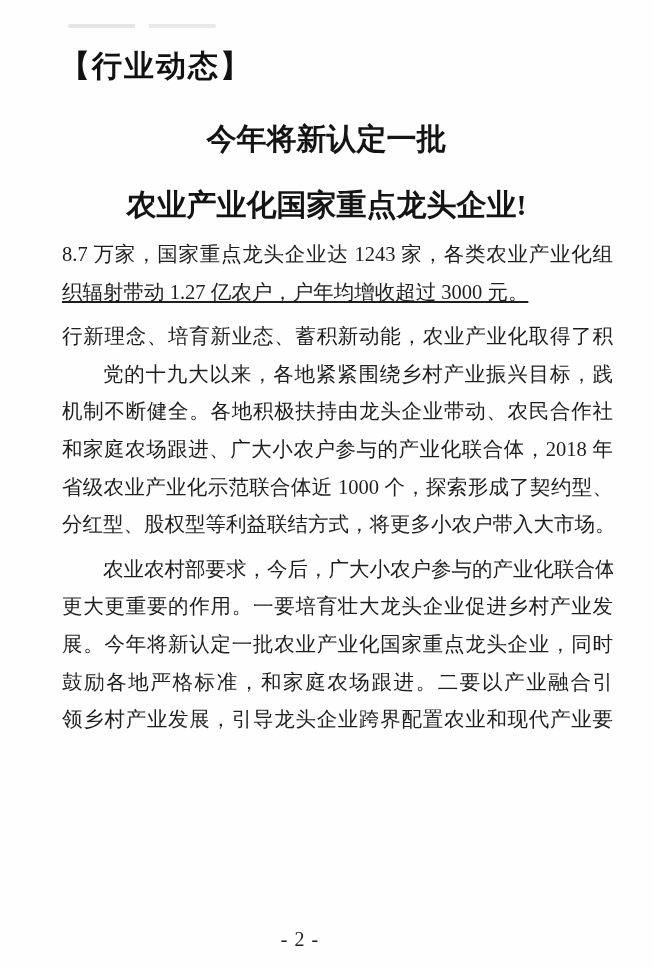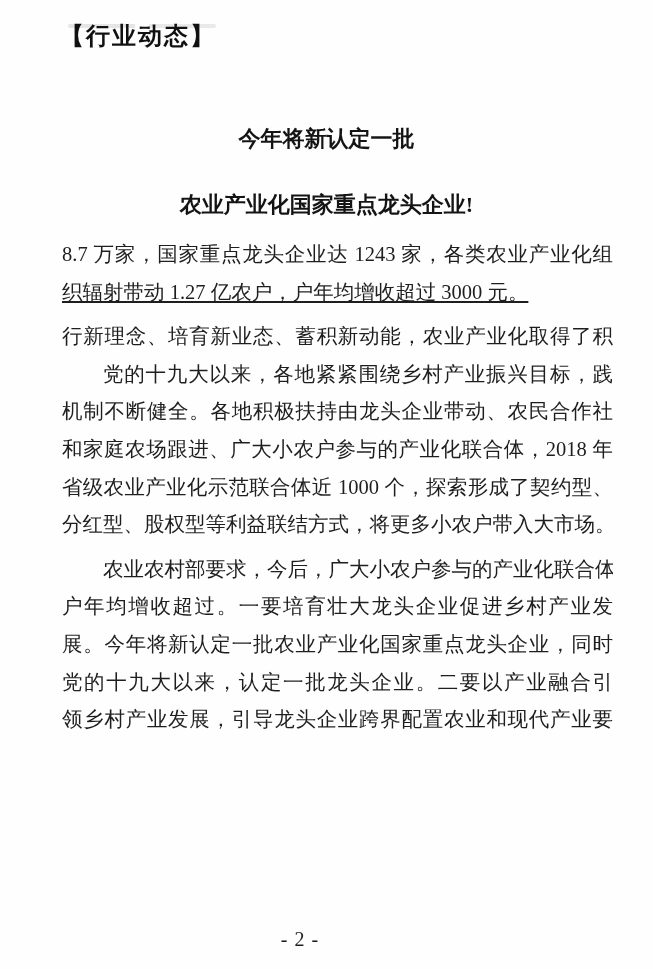--- a/index.html
+++ b/index.html
@@ -21,37 +21,37 @@
     top: 24px;
     left: 68px;
     width: 148px;
     height: 4px;
     background: linear-gradient(90deg, #d2d2d2 0 45%, transparent 45% 55%, #d8d8d8 55% 100%);
     opacity: 0.55;
     border-radius: 2px;
   }
   .section-header {
     position: absolute;
-    top: 20px;
+    top: 46px;
     left: 60px;
     font-family: Liberation Serif, serif;
-    font-size: 24px;
+    font-size: 30px;
     font-weight: bold;
     letter-spacing: 2px;
     color: #111111;
     white-space: nowrap;
   }
   .title {
     position: absolute;
     top: 106px;
     left: 0;
     width: 100%;
     margin: 0;
     text-align: center;
-    font-size: 22px;
+    font-size: 30px;
     font-weight: bold;
     color: #141414;
   }
   .title-line {
     display: block;
     line-height: 66px;
     white-space: nowrap;
   }
   .article-body {
     position: absolute;
@@ -110,21 +110,21 @@
       <div class="para">
         <div class="line">行新理念、培育新业态、蓄积新动能，农业产业化取得了积</div>
         <div class="line indent">党的十九大以来，各地紧紧围绕乡村产业振兴目标，践</div>
         <div class="line">机制不断健全。各地积极扶持由龙头企业带动、农民合作社</div>
         <div class="line">和家庭农场跟进、广大小农户参与的产业化联合体，2018 年</div>
         <div class="line">省级农业产业化示范联合体近 1000 个，探索形成了契约型、</div>
         <div class="line">分红型、股权型等利益联结方式，将更多小农户带入大市场。</div>
       </div>
       <div class="para">
         <div class="line indent">农业农村部要求，今后，广大小农户参与的产业化联合体</div>
-        <div class="line">户年均增收超过。一要培育壮大龙头企业促进乡村产业发</div>
+        <div class="line">更大更重要的作用。一要培育壮大龙头企业促进乡村产业发</div>
         <div class="line">展。今年将新认定一批农业产业化国家重点龙头企业，同时</div>
-        <div class="line">党的十九大以来，认定一批龙头企业。二要以产业融合引</div>
+        <div class="line">鼓励各地严格标准，和家庭农场跟进。二要以产业融合引</div>
         <div class="line">领乡村产业发展，引导龙头企业跨界配置农业和现代产业要</div>
       </div>
     </div>
 
   <div class="page-number">- 2 -</div>
 </div>
 
 </body></html>

